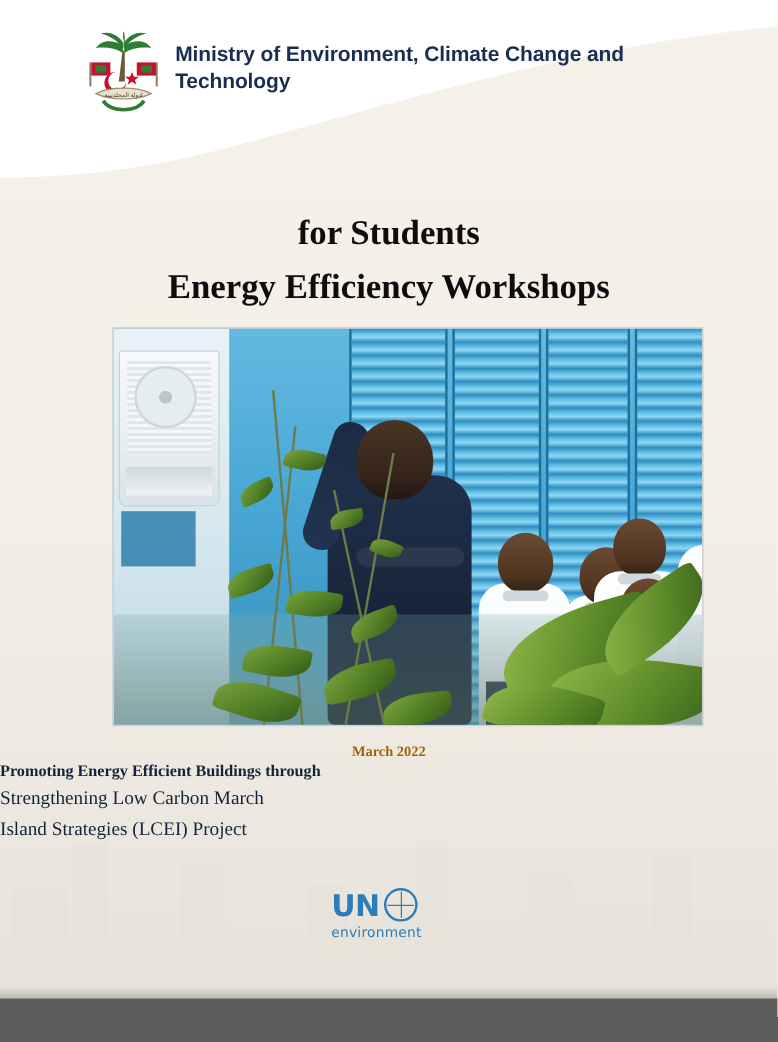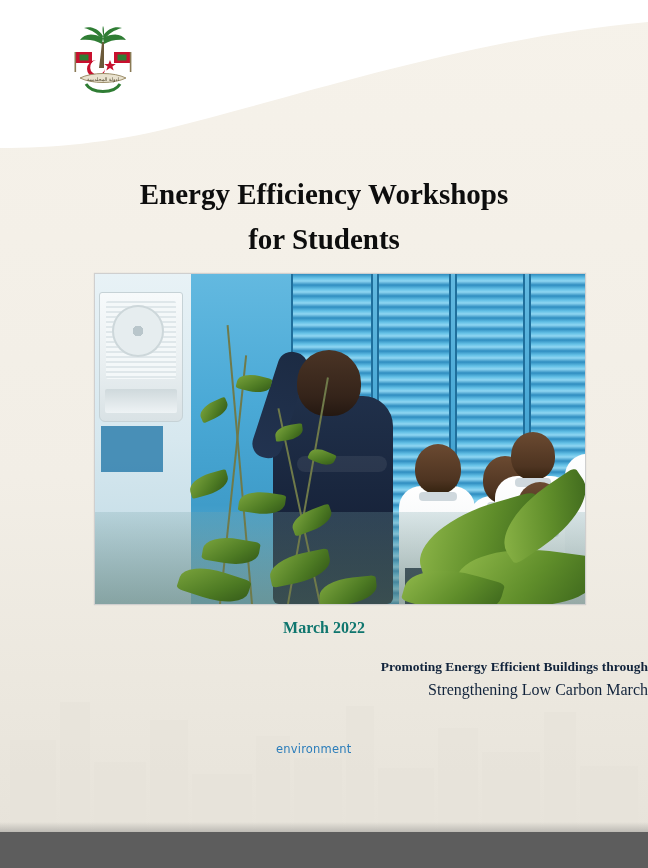--- a/index.html
+++ b/index.html
@@ -289,28 +289,28 @@
   }
 
   
   .doc-date {
     position: absolute;
     left: 0; top: 619px;
     width: 648px;
     text-align: center;
     font-family: "Liberation Serif", serif;
     font-weight: bold;
-    font-size: 16px;
-    color: #0f766e;
+    font-size: 12px;
+    color: #a16207;
   }
   .project-block {
     position: absolute;
-    left: 0; top: 657px;
-    width: 648px;
-    text-align: right;
+    left: 0; top: 633px;
+    width: 648px;
+    text-align: left;
     font-family: "Liberation Serif", serif;
     color: #12243c;
   }
   .project-line1 {
     font-size: 13.5px;
     font-weight: bold;
     line-height: 1.5;
   }
   .project-line2, .project-line3 {
     font-size: 16px;
@@ -444,25 +444,26 @@
           <rect x="0.5" y="26" width="1.6" height="20" fill="#8a7a55"></rect>
           <rect x="55.8" y="26" width="1.6" height="20" fill="#8a7a55"></rect>
         </g>
 
         <path d="M6 52 C18 46 40 46 52 52 C40 58 18 58 6 52 Z" fill="#e9e2cf" stroke="#9c8e6a" stroke-width="1"></path>
         <text x="29" y="54.6" font-size="5" text-anchor="middle" fill="#4a4128" font-family="Liberation Serif, serif">ادولة المحلديبية</text>
 
         <path d="M12 58 C18 68 40 68 46 58" stroke="#2f7d34" stroke-width="3" fill="none"></path>
       </svg>
     </div>
+    <div class="ministry-name">Ministry of Environment, Climate Change and Technology</div>
   </div>
 
   <div class="doc-title">
+    <div>for Students</div>
     <div>Energy Efficiency Workshops</div>
-    <div>for Students</div>
   </div>
 
   <div class="photo-frame">
     <div class="photo">
       <div class="wall"></div>
 
       <div class="louvre-panel" style="left:196px; width:78px;"></div>
       <div class="louvre-panel" style="left:282px; width:70px;"></div>
       <div class="louvre-panel" style="left:360px; width:66px;"></div>
       <div class="louvre-panel" style="left:434px; width:58px;"></div>
@@ -543,22 +544,27 @@
         <div class="bl" style="left:0px; top:96px; width:96px; height:44px; transform:rotate(16deg);"></div>
       </div>
     </div>
   </div>
 
   <div class="doc-date">March 2022</div>
 
   <div class="project-block">
     <div class="project-line1">Promoting Energy Efficient Buildings through</div>
     <div class="project-line2">Strengthening Low Carbon March</div>
+    <div class="project-line3">Island Strategies (LCEI) Project</div>
   </div>
 
   <div class="logos">
 
     <div class="un-logo">
+      <div class="un-top">
+        <span class="un-word">UN</span>
+        <span class="un-globe"></span>
+      </div>
       <div class="un-sub">environment</div>
     </div>
   </div>
 
 </div>
 
 </body></html>

